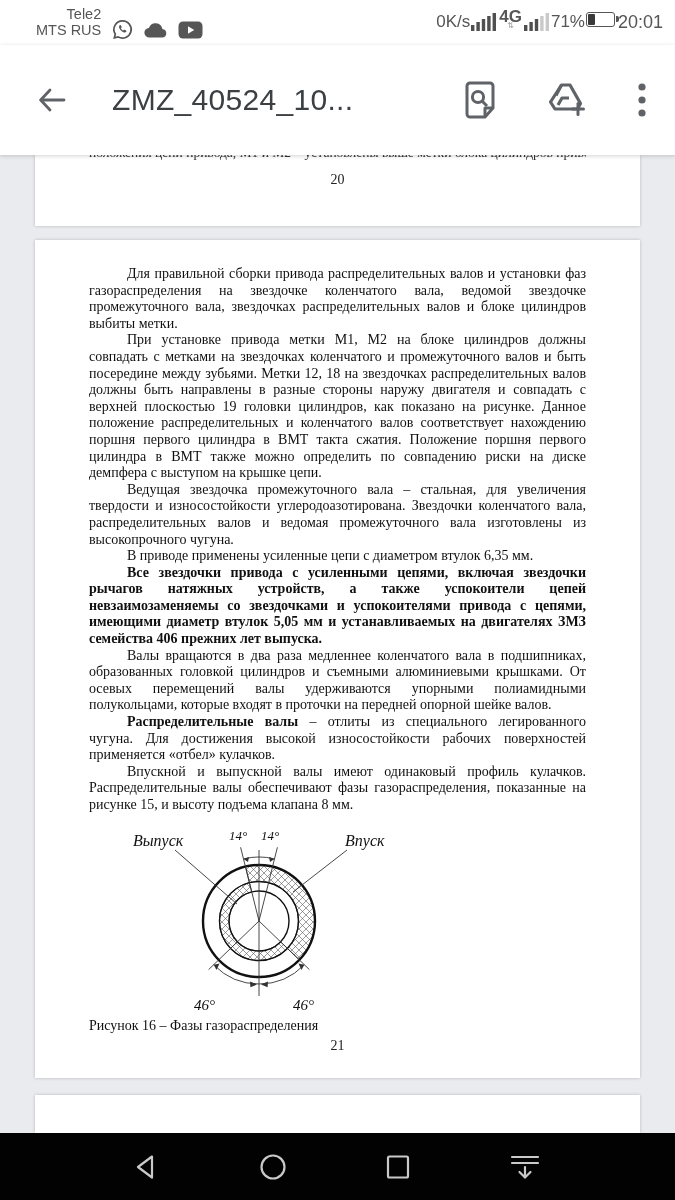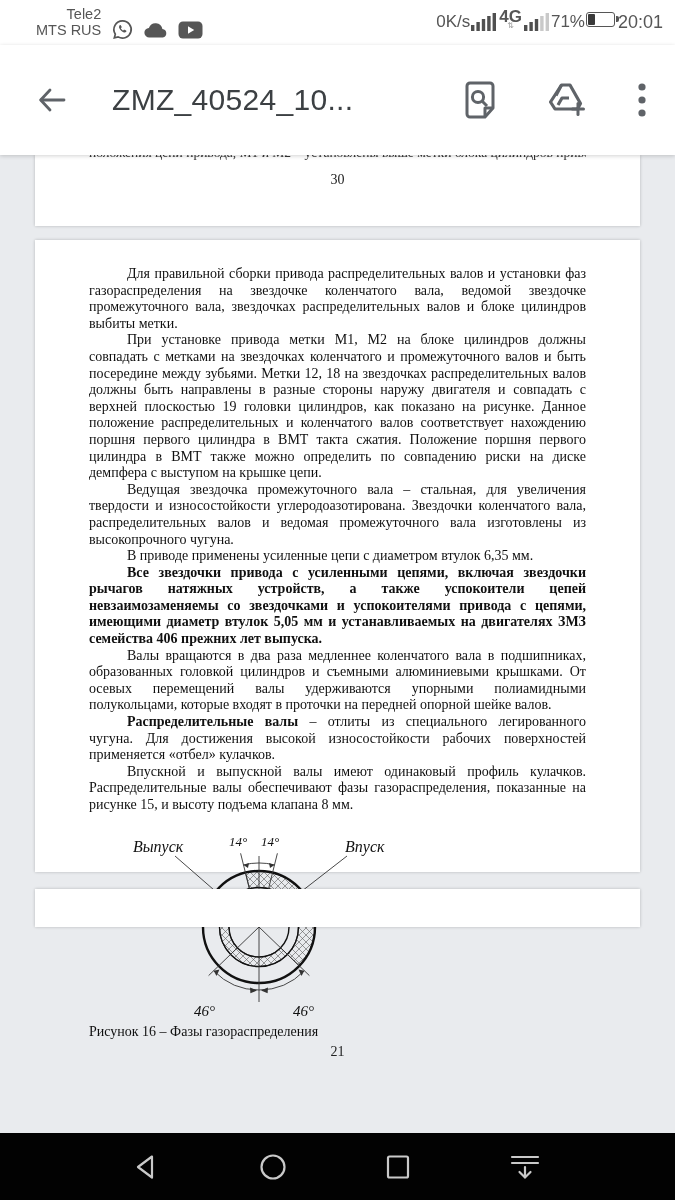--- a/index.html
+++ b/index.html
@@ -27,25 +27,25 @@
   .app-actions{margin-left:auto;display:flex;align-items:center;gap:50px;}
   .icon-btn{display:flex;align-items:center;justify-content:center;background:none;border:none;padding:0;cursor:pointer;}
 
   
   .content{flex:1;background:#e9ebee;display:flex;flex-direction:column;align-items:center;overflow:hidden;}
   .page{width:605px;background:#fff;box-shadow:0 0 3px rgba(0,0,0,.22);box-sizing:border-box;}
   .page-20{height:71px;overflow:hidden;}
   .clipped-line{margin:-10px 54px 0;font:13.5px "Liberation Serif",serif;color:#333;white-space:nowrap;overflow:hidden;filter:blur(.3px);}
   .pgnum{ text-align:center;font:14px "Liberation Serif",serif;color:#222;}
   .page-20 .pgnum{margin-top:11px;}
-  .page-21{height:632px;margin-top:14px;padding:26px 54px 12px;font-family:"Liberation Serif",serif;font-size:14px;line-height:16.6px;color:#101010;}
+  .page-21{height:838px;margin-top:14px;padding:26px 54px 12px;font-family:"Liberation Serif",serif;font-size:14px;line-height:16.6px;color:#101010;}
   .page-21 p{margin:0;text-align:justify;text-indent:38px;}
   .p-bold{font-weight:bold;}
   .lead-bold{font-weight:bold;}
-  .figure-wrap{text-align:center;margin-top:16px;}
+  .figure-wrap{text-align:center;margin-top:10px;}
   .fig-caption{text-align:center;text-indent:0 !important;margin-top:2px !important;}
   .page-21 .pgnum{margin-top:4px;}
   .page-22{height:38px;margin-top:17px;}
 
   
   .nav-bar{height:67px;background:#020202;display:flex;align-items:center;justify-content:space-between;padding:0 135px 0 133px;box-sizing:border-box;}
 
   svg{display:block;}
 </style>
 </head>
@@ -160,21 +160,21 @@
             </g>
           </svg>
       </button>
     </div>
   </div>
 
   <div class="content">
 
     <div class="page page-20">
       <div class="clipped-line">положения цепи привода, М1 и М2 – установлены выше метки блока цилиндров привода</div>
-      <div class="pgnum">30</div>
+      <div class="pgnum">20</div>
     </div>
 
     <div class="page page-21">
       <p>Для правильной сборки привода распределительных валов и установки фаз газораспределения на звездочке коленчатого вала, ведомой звездочке промежуточного вала, звездочках распределительных валов и блоке цилиндров выбиты метки.</p>
       <p>При установке привода метки М1, М2 на блоке цилиндров должны совпадать с метками на звездочках коленчатого и промежуточного валов и быть посередине между зубьями. Метки 12, 18 на звездочках распределительных валов должны быть направлены в разные стороны наружу двигателя и совпадать с верхней плоскостью 19 головки цилиндров, как показано на рисунке. Данное положение распределительных и коленчатого валов соответствует нахождению поршня первого цилиндра в ВМТ такта сжатия. Положение поршня первого цилиндра в ВМТ также можно определить по совпадению риски на диске демпфера с выступом на крышке цепи.</p>
       <p>Ведущая звездочка промежуточного вала – стальная, для увеличения твердости и износостойкости углеродоазотирована. Звездочки коленчатого вала, распределительных валов и ведомая промежуточного вала изготовлены из высокопрочного чугуна.</p>
       <p>В приводе применены усиленные цепи с диаметром втулок 6,35 мм.</p>
       <p class="p-bold">Все звездочки привода с усиленными цепями, включая звездочки рычагов натяжных устройств, а также успокоители цепей невзаимозаменяемы со звездочками и успокоителями привода с цепями, имеющими диаметр втулок 5,05 мм и устанавливаемых на двигателях ЗМЗ семейства 406 прежних лет выпуска.</p>
       <p>Валы вращаются в два раза медленнее коленчатого вала в подшипниках, образованных головкой цилиндров и съемными алюминиевыми крышками. От осевых перемещений валы удерживаются упорными полиамидными полукольцами, которые входят в проточки на передней опорной шейке валов.</p>
       <p><span class="lead-bold">Распределительные валы</span><span> – отлиты из специального легированного чугуна. Для достижения высокой износостойкости рабочих поверхностей применяется «отбел» кулачков.</span></p>

